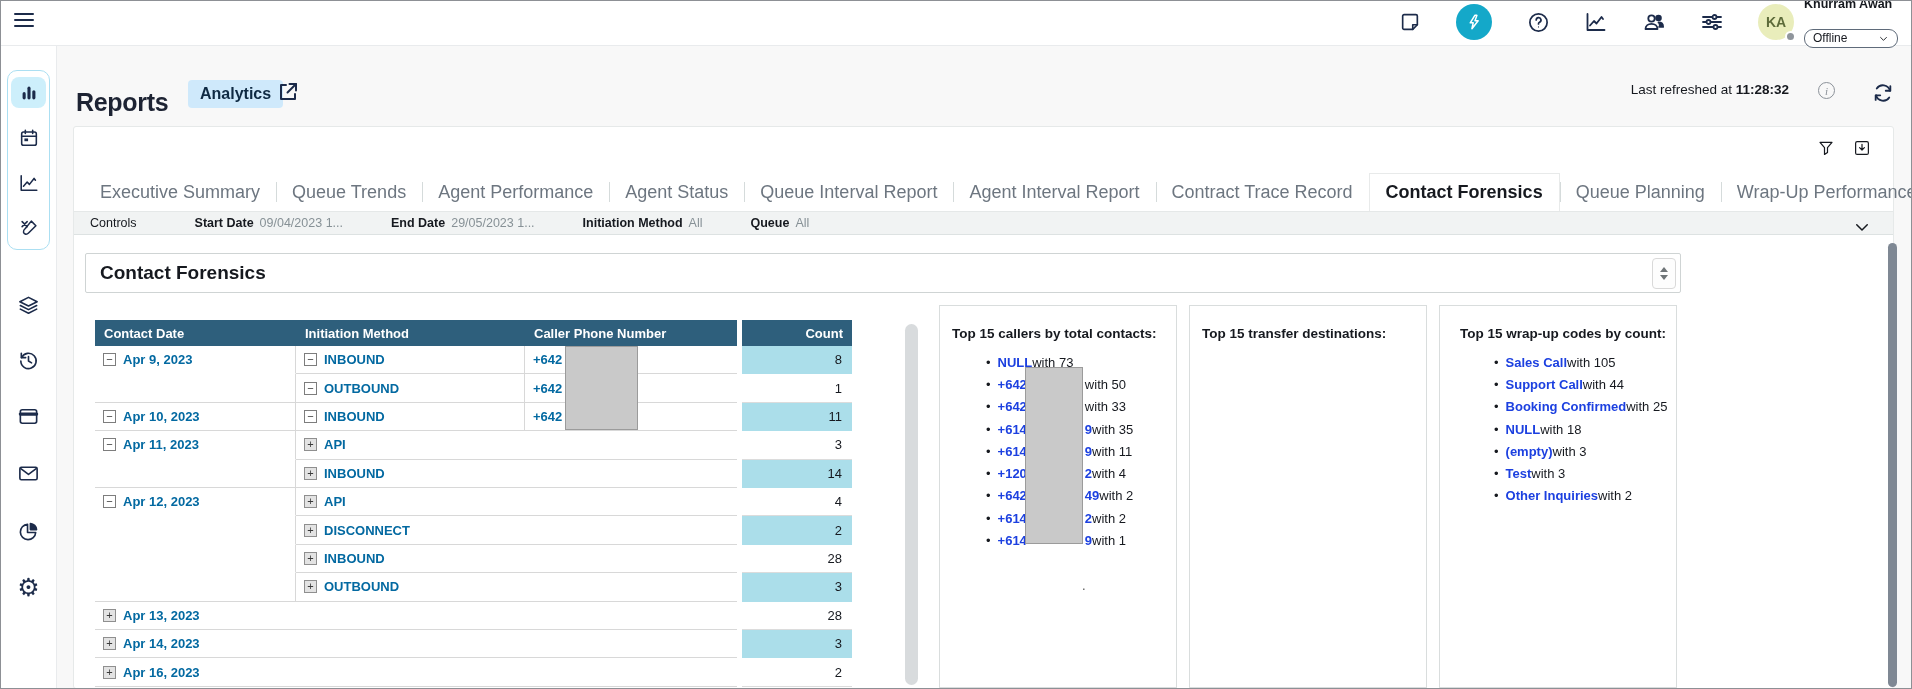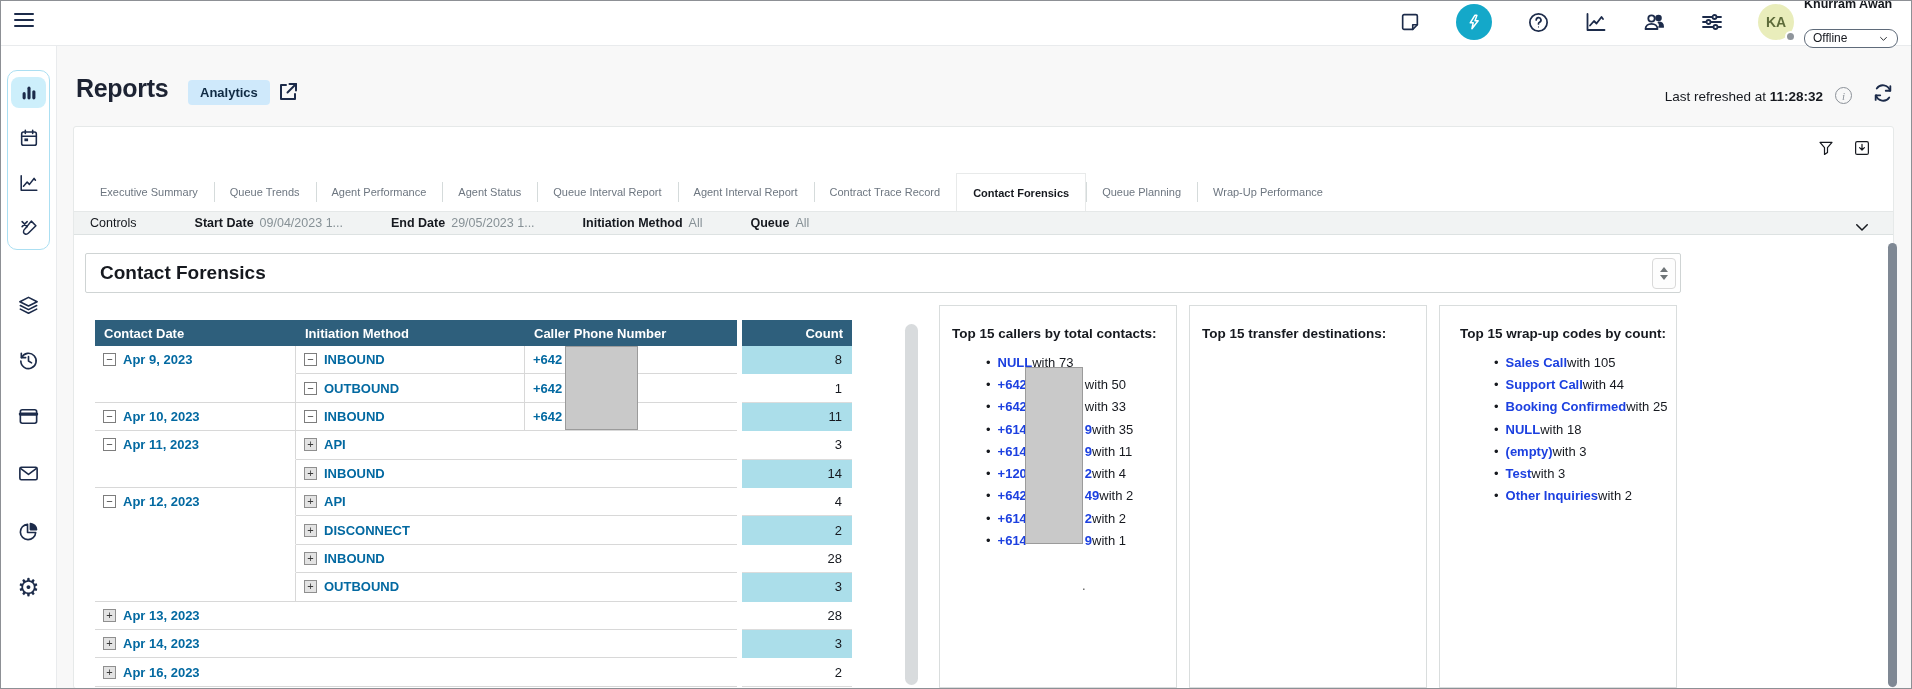--- a/index.html
+++ b/index.html
@@ -31,39 +31,39 @@
   .sidebar { position:absolute; left:0; top:46px; width:57px; height:643px; background:#fff; border-right:1px solid #e9ebed; z-index:4; }
   .side-group { position:absolute; left:7px; top:24px; width:43px; border:1px solid #abdff2; border-radius:10px; background:#fff; padding:6px 0; display:flex; flex-direction:column; align-items:center; gap:14px; }
   .side-item { width:35px; height:31px; border-radius:8px; display:flex; align-items:center; justify-content:center; cursor:pointer; }
   .side-item.active { background:#cdeffb; }
   .side-item svg { stroke:#1c2b4a; fill:none; stroke-width:1.7; stroke-linecap:round; stroke-linejoin:round; }
   .side-lower { position:absolute; left:7px; width:43px; display:flex; justify-content:center; }
   .side-lower .side-item { width:37px; height:34px; }
   .gear-glyph { font-size:25px; color:#1c2b4a; line-height:1; }
 
   
-  .page-title { position:absolute; left:76px; top:74px; font-size:25px; font-weight:bold; color:#1d2333; letter-spacing:-0.3px; }
-  .badge { position:absolute; left:188px; top:80px; background:#cfe9fb; color:#0f2a43; font-size:13px; font-weight:bold; padding:5px 12px; border-radius:4px; }
+  .page-title { position:absolute; left:76px; top:88px; font-size:25px; font-weight:bold; color:#1d2333; letter-spacing:-0.3px; }
+  .badge { position:absolute; left:188px; top:80px; background:#cfe9fb; color:#0f2a43; font-size:16px; font-weight:bold; padding:5px 12px; border-radius:4px; }
   .ext-link { position:absolute; left:276px; top:80px; width:24px; height:24px; cursor:pointer; }
   .ext-link svg { stroke:#1c2b4a; fill:none; stroke-width:2; stroke-linecap:round; stroke-linejoin:round; }
-  .refresh-block { position:absolute; right:18px; top:82px; display:flex; align-items:flex-end; gap:12px; font-size:13.5px; color:#16191f; }
+  .refresh-block { position:absolute; right:18px; top:82px; display:flex; align-items:flex-start; gap:29px; font-size:13.5px; color:#16191f; }
   .refresh-block .time { font-weight:bold; }
   .info-icon { width:17px; height:17px; border:1.4px solid #8b9198; border-radius:50%; color:#8b9198; font-size:11px; display:flex; align-items:center; justify-content:center; cursor:pointer; font-family:"Liberation Serif", serif; font-style:italic; }
   .refresh-icon { width:22px; height:22px; cursor:pointer; margin-left:8px; }
   .refresh-icon svg { stroke:#1c2b4a; fill:none; stroke-width:2; stroke-linecap:round; stroke-linejoin:round; }
 
   
   .card { position:absolute; left:73px; top:126px; width:1821px; height:563px; background:#fff; border:1px solid #e6e9e9; border-radius:3px; }
   .card-tools { position:absolute; right:22px; top:12px; display:flex; gap:18px; }
   .card-tools .tool { width:18px; height:18px; cursor:pointer; }
   .card-tools svg { stroke:#16191f; fill:none; stroke-width:1.6; stroke-linecap:round; stroke-linejoin:round; }
 
   
   .tabs { position:absolute; left:10px; top:46px; height:38px; display:flex; align-items:stretch; }
-  .tab { font-size:11px; color:#6d7680; padding:0 16px; display:flex; align-items:center; cursor:pointer; position:relative; white-space:nowrap; }
+  .tab { font-size:18px; color:#6d7680; padding:0 16px; display:flex; align-items:center; cursor:pointer; position:relative; white-space:nowrap; }
   .tab + .tab::before { content:""; position:absolute; left:0; top:9px; bottom:9px; width:1px; background:#d5dbdb; }
   .tab.active { background:#fff; color:#16191f; font-weight:bold; border:1px solid #e8eaea; border-bottom:none; z-index:2; }
   .tab.active::before { display:none; }
 
   
   .controls { position:absolute; left:0; top:84px; width:100%; height:24px; background:#f1f3f3; border-top:1px solid #e5e8e8; border-bottom:1px solid #dde2e2; display:flex; align-items:center; padding-left:16px; font-size:12.5px; }
   .controls .c-label { color:#16191f; margin-right:58px; }
   .filters { display:flex; gap:48px; }
   .filter { display:flex; gap:6px; align-items:center; cursor:pointer; }
   .filter .f-name { font-weight:bold; color:#16191f; }

